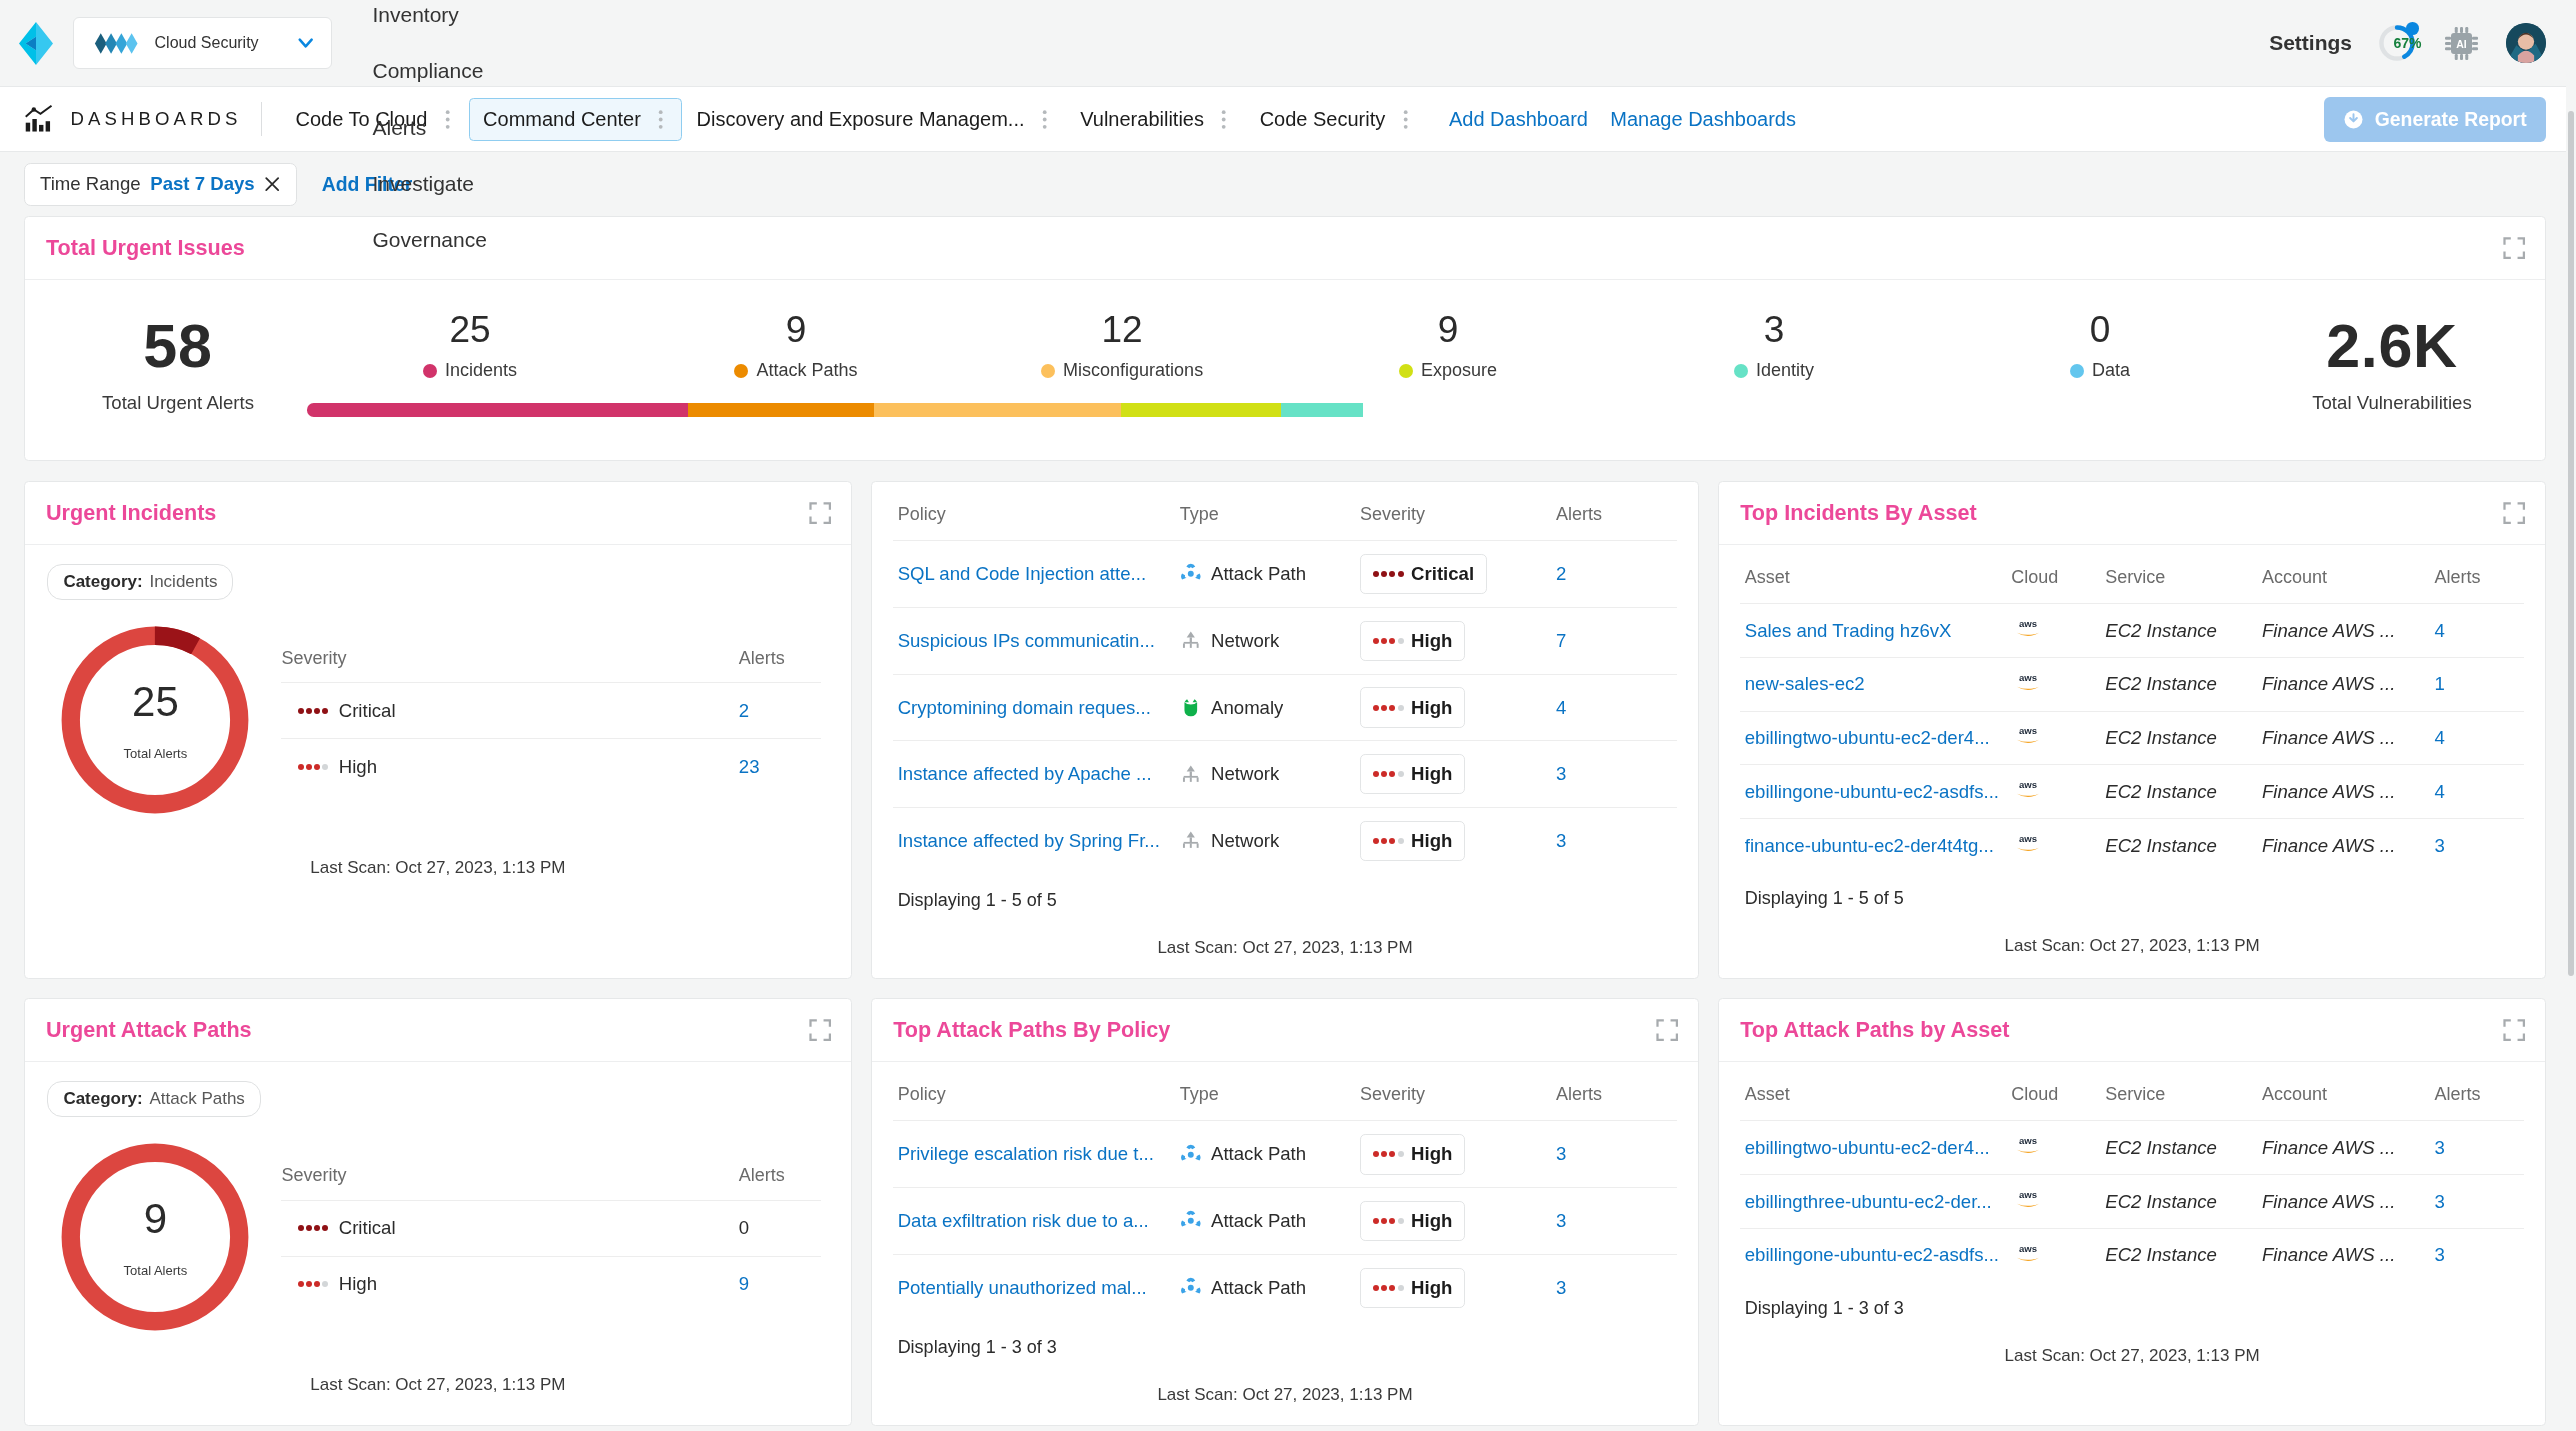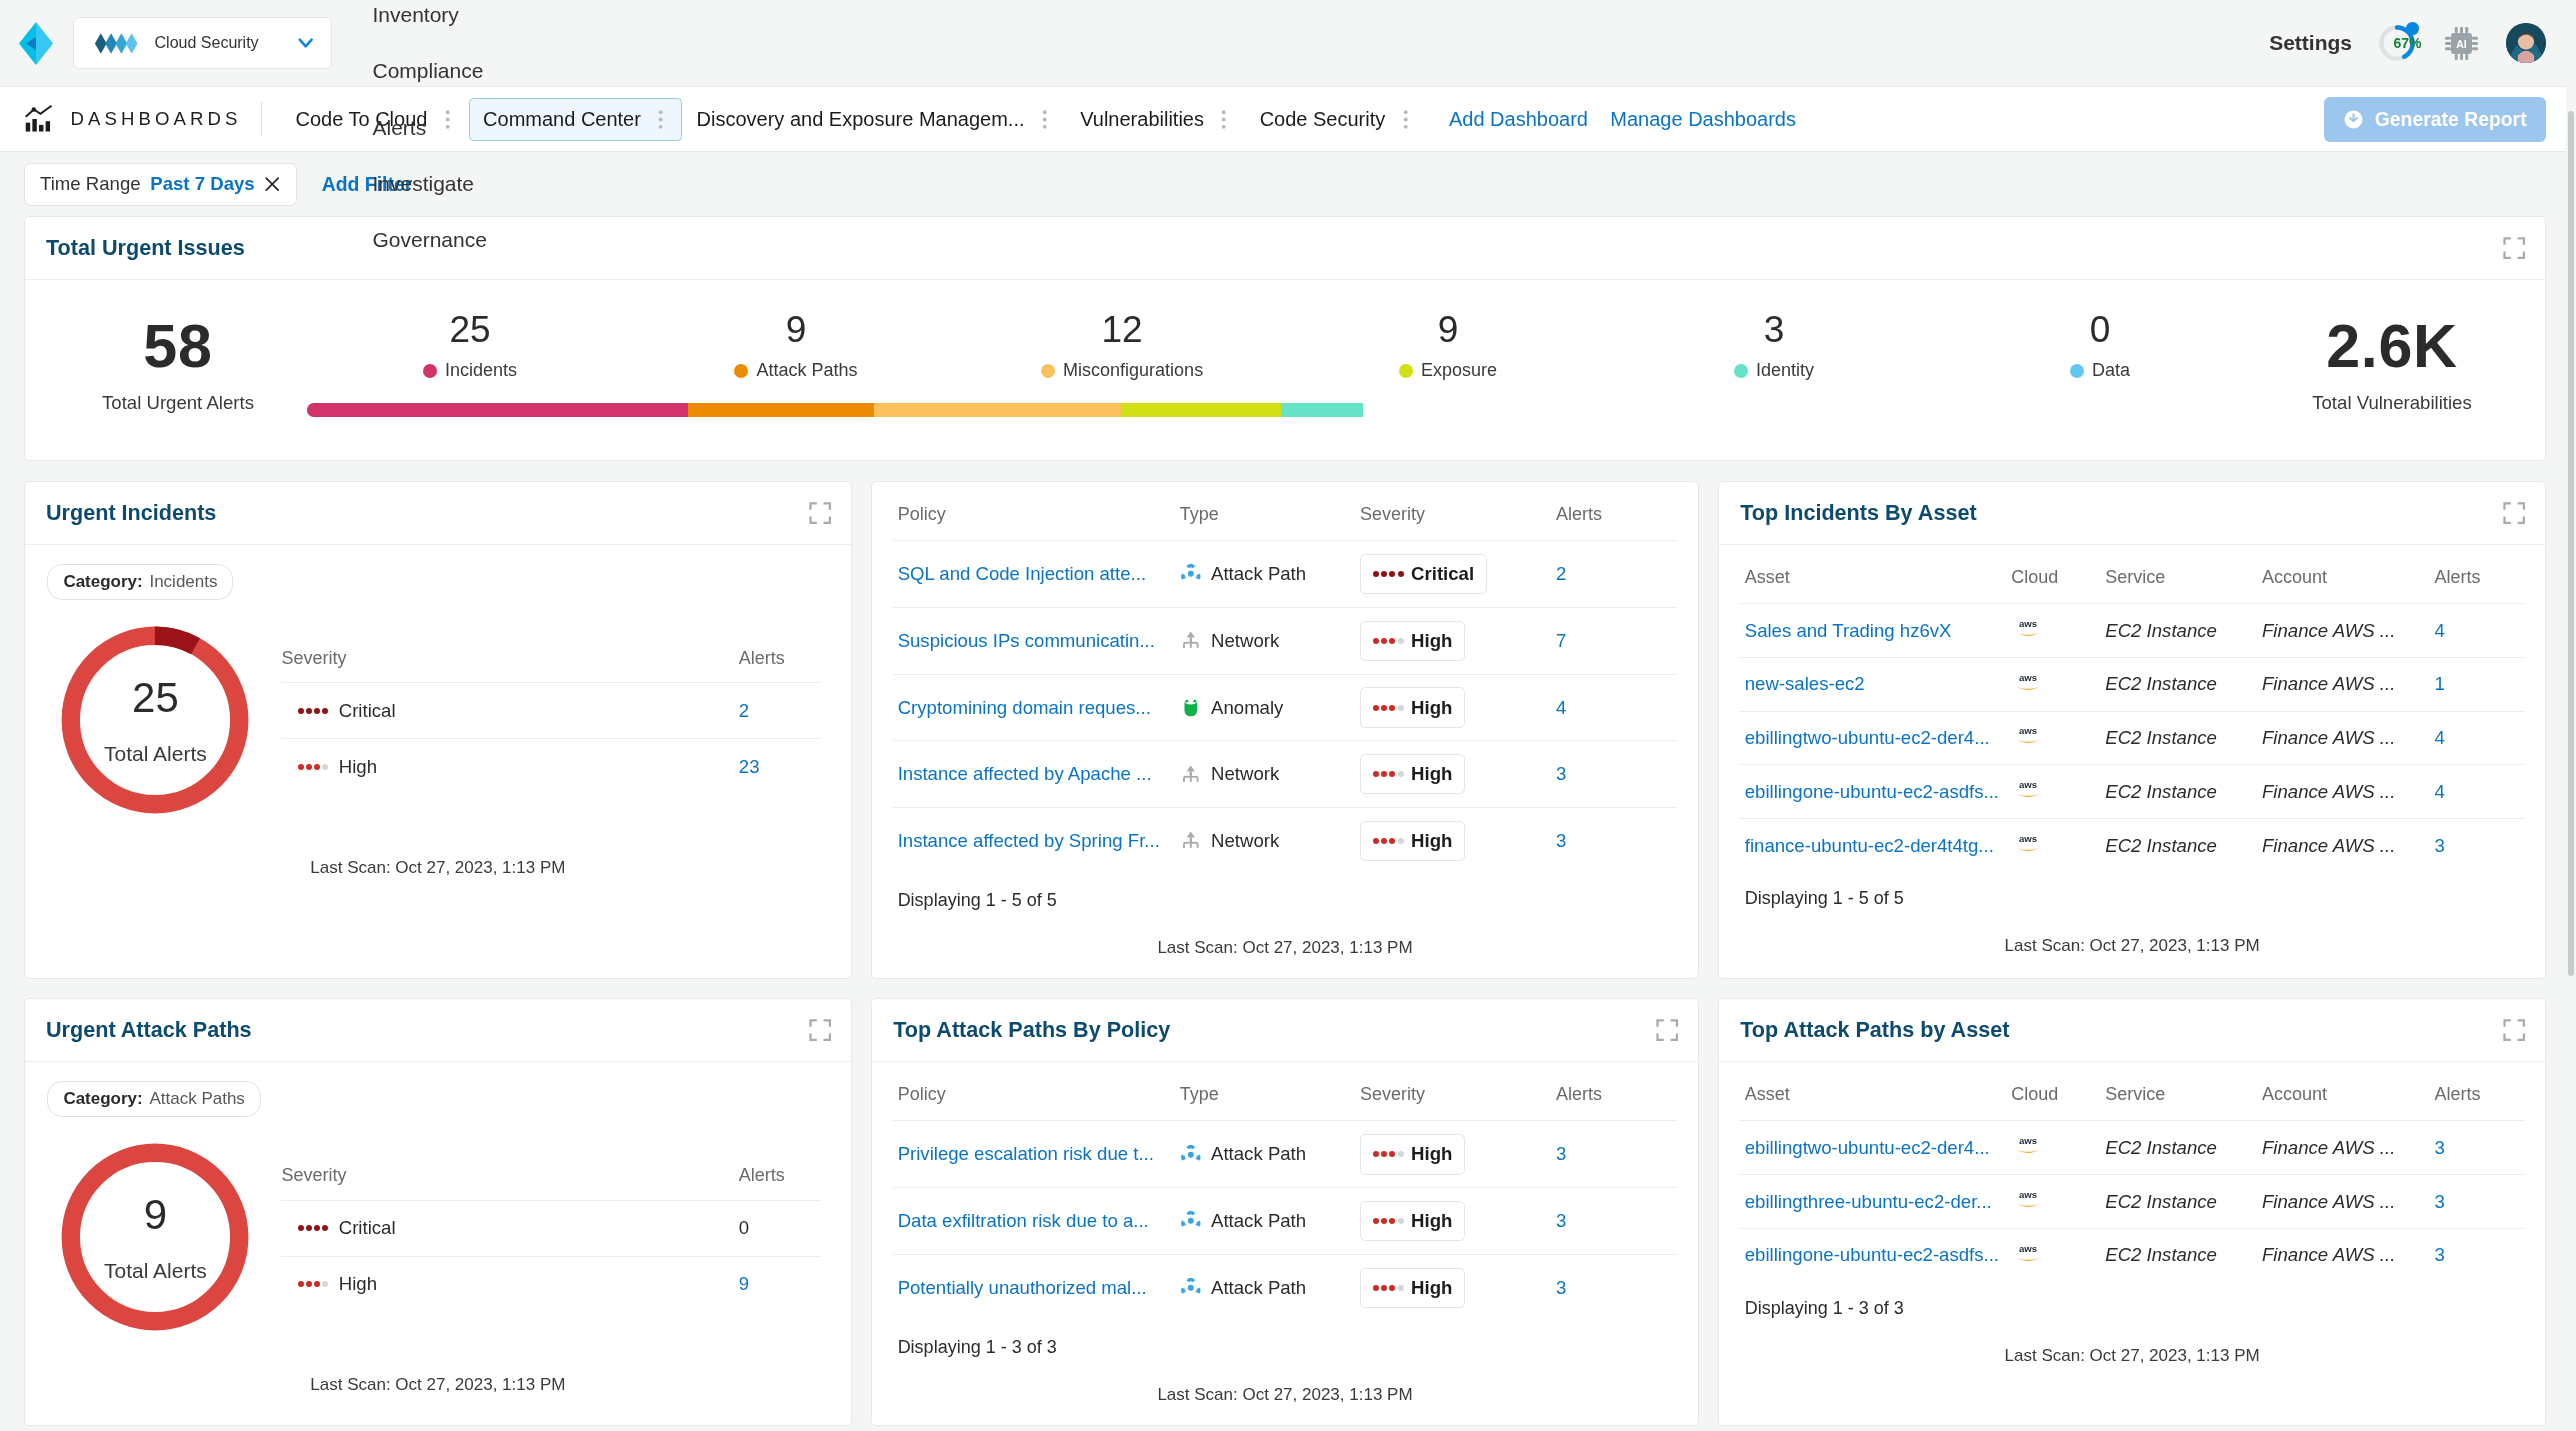--- a/index.html
+++ b/index.html
@@ -103,21 +103,21 @@
   
   .content { padding: 0 30px 30px 24px; }
   .card {
     background: #fff; border: 0.7px solid #e6e8e9; border-radius: 4.5px;
     margin-bottom: 19.4px;
   }
   .card-head {
     height: 63px; display: flex; align-items: center;
     padding: 0 19.4px 0 21px; border-bottom: 0.7px solid #edeeef;
   }
-  .card-title { font-size: 21.6px; color: #0c4a6e; font-weight: 600; }
+  .card-title { font-size: 21.6px; color: #ec4899; font-weight: 600; }
   .expand-icon { margin-left: auto; width: 22.4px; height: 22.4px; cursor: pointer; flex: 0 0 auto; }
 
   
   .tui-body { display: flex; align-items: flex-start; padding: 31px 30px 43px 30px; }
   .tui-total { width: 246px; text-align: center; flex: 0 0 auto; padding-top: 4.5px; }
   .tui-bignum { font-size: 61px; color: #2b2b2b; font-weight: 700; line-height: 1; letter-spacing: 0.7px; }
   .tui-biglabel { font-size: 18.6px; color: #3a3a3a; margin-top: 15px; }
   .tui-mid { flex: 1; padding: 0 6px; }
   .metric-row { display: flex; }
   .metric {
@@ -149,21 +149,21 @@
   }
   .cat-key { font-size: 17px; color: #2b2b2b; font-weight: 600; }
   .cat-val { font-size: 17px; color: #575757; }
   .donut-row { display: flex; align-items: center; padding: 6px 0 0 0; }
   .donut-wrap { width: 216px; flex: 0 0 auto; position: relative; }
   .donut-center {
     position: absolute; inset: 0; display: flex; flex-direction: column;
     align-items: center; justify-content: center; pointer-events: none;
   }
   .donut-num { font-size: 42px; color: #2b2b2b; font-weight: 300; line-height: 1; }
-  .donut-lbl { font-size: 21px; color: #3a3a3a; margin-top: 23px; }
+  .donut-lbl { font-size: 13px; color: #3a3a3a; margin-top: 23px; }
   .sev-table { flex: 1; padding-left: 18px; padding-right: 7.5px; }
   .sev-head { display: flex; padding-bottom: 13.4px; }
   .sev-head span { font-size: 18px; color: #6b6b6b; }
   .sev-h1 { flex: 1; }
   .sev-h2 { width: 82px; }
   .sev-row {
     display: flex; align-items: center; padding: 16.4px 0;
     border-top: 0.7px solid #ededed;
   }
   .sev-row:first-of-type { border-top: none; }

